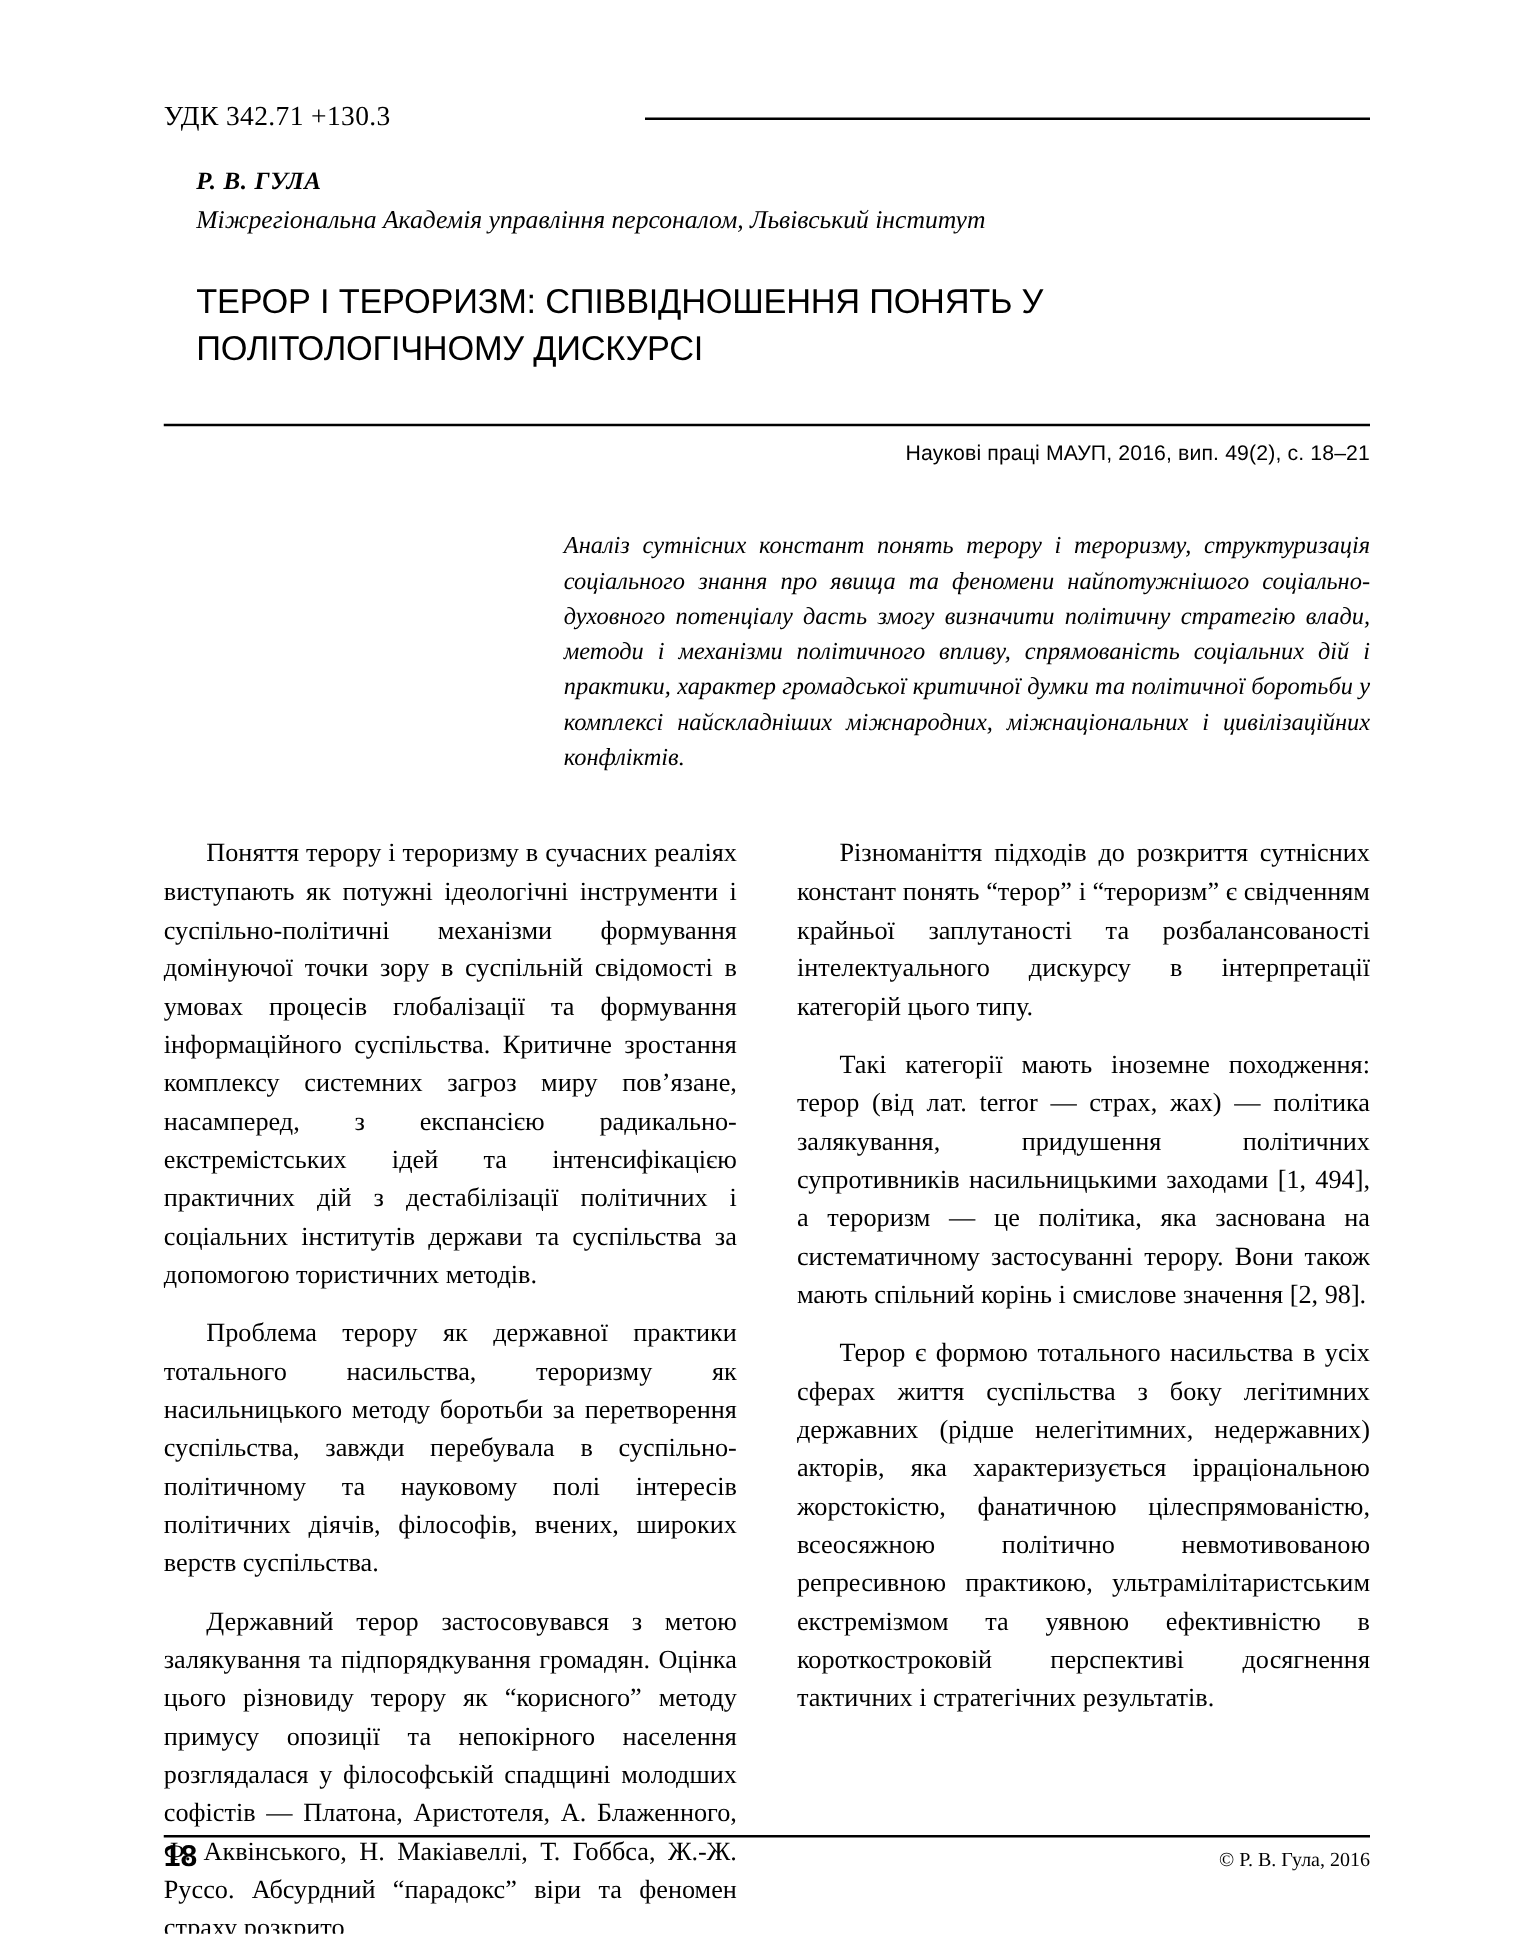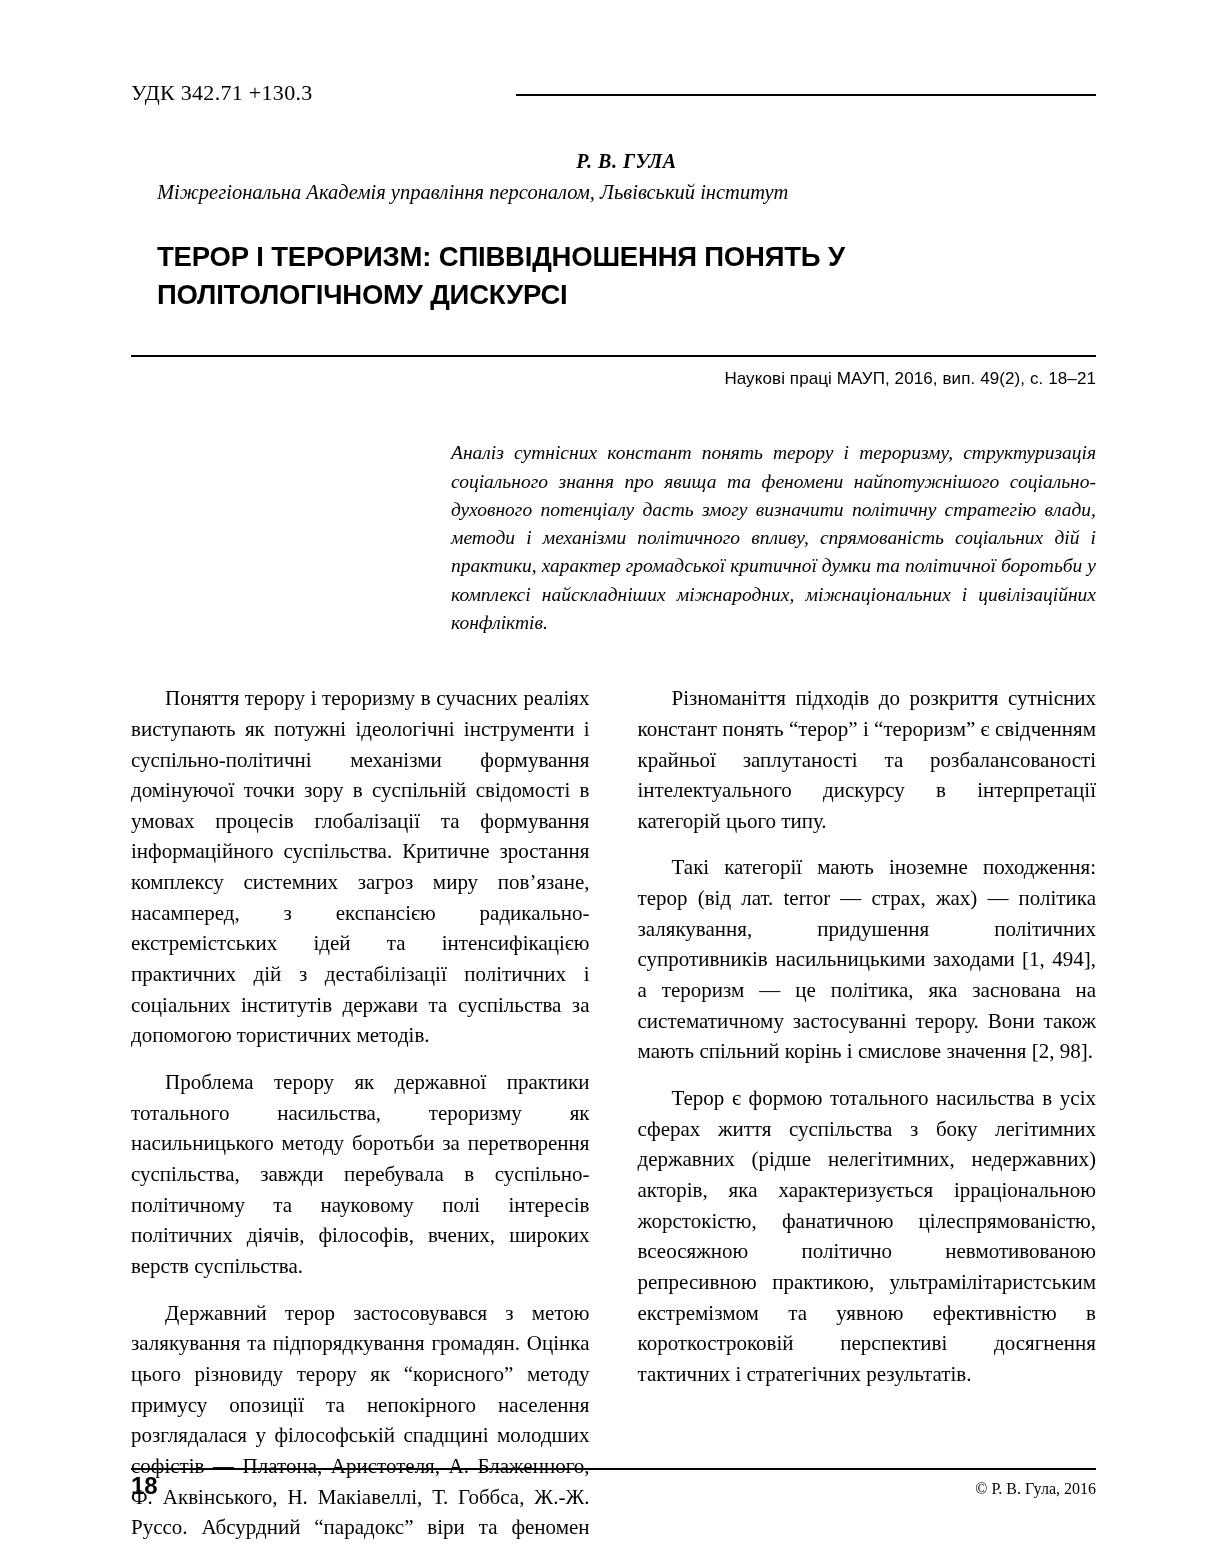--- a/index.html
+++ b/index.html
@@ -46,42 +46,41 @@
   .top-rule {
     position: absolute;
     left: 385px;
     top: 14px;
     width: 580px;
     height: 0;
     border-top: 2px solid #000;
   }
 
   .author {
-    margin-top: 34px;
+    margin-top: 18px;
     margin-left: 26px;
     font-family: "Liberation Serif", serif;
     font-style: italic;
     font-weight: bold;
     font-size: 20px;
     letter-spacing: 0.5px;
-    text-align: center;
   }
   .affiliation {
     margin-top: 8px;
     margin-left: 26px;
     font-family: "Liberation Serif", serif;
     font-style: italic;
     font-size: 20.5px;
   }
 
   .article-title {
     margin-top: 34px;
     margin-left: 26px;
     font-family: "Liberation Sans", sans-serif;
-    font-weight: bold;
+    font-weight: normal;
     font-size: 27.5px;
     line-height: 1.37;
     letter-spacing: -0.2px;
   }
 
   .mid-rule {
     margin-top: 42px;
     width: 965px;
     border-top: 2px solid #000;
   }

